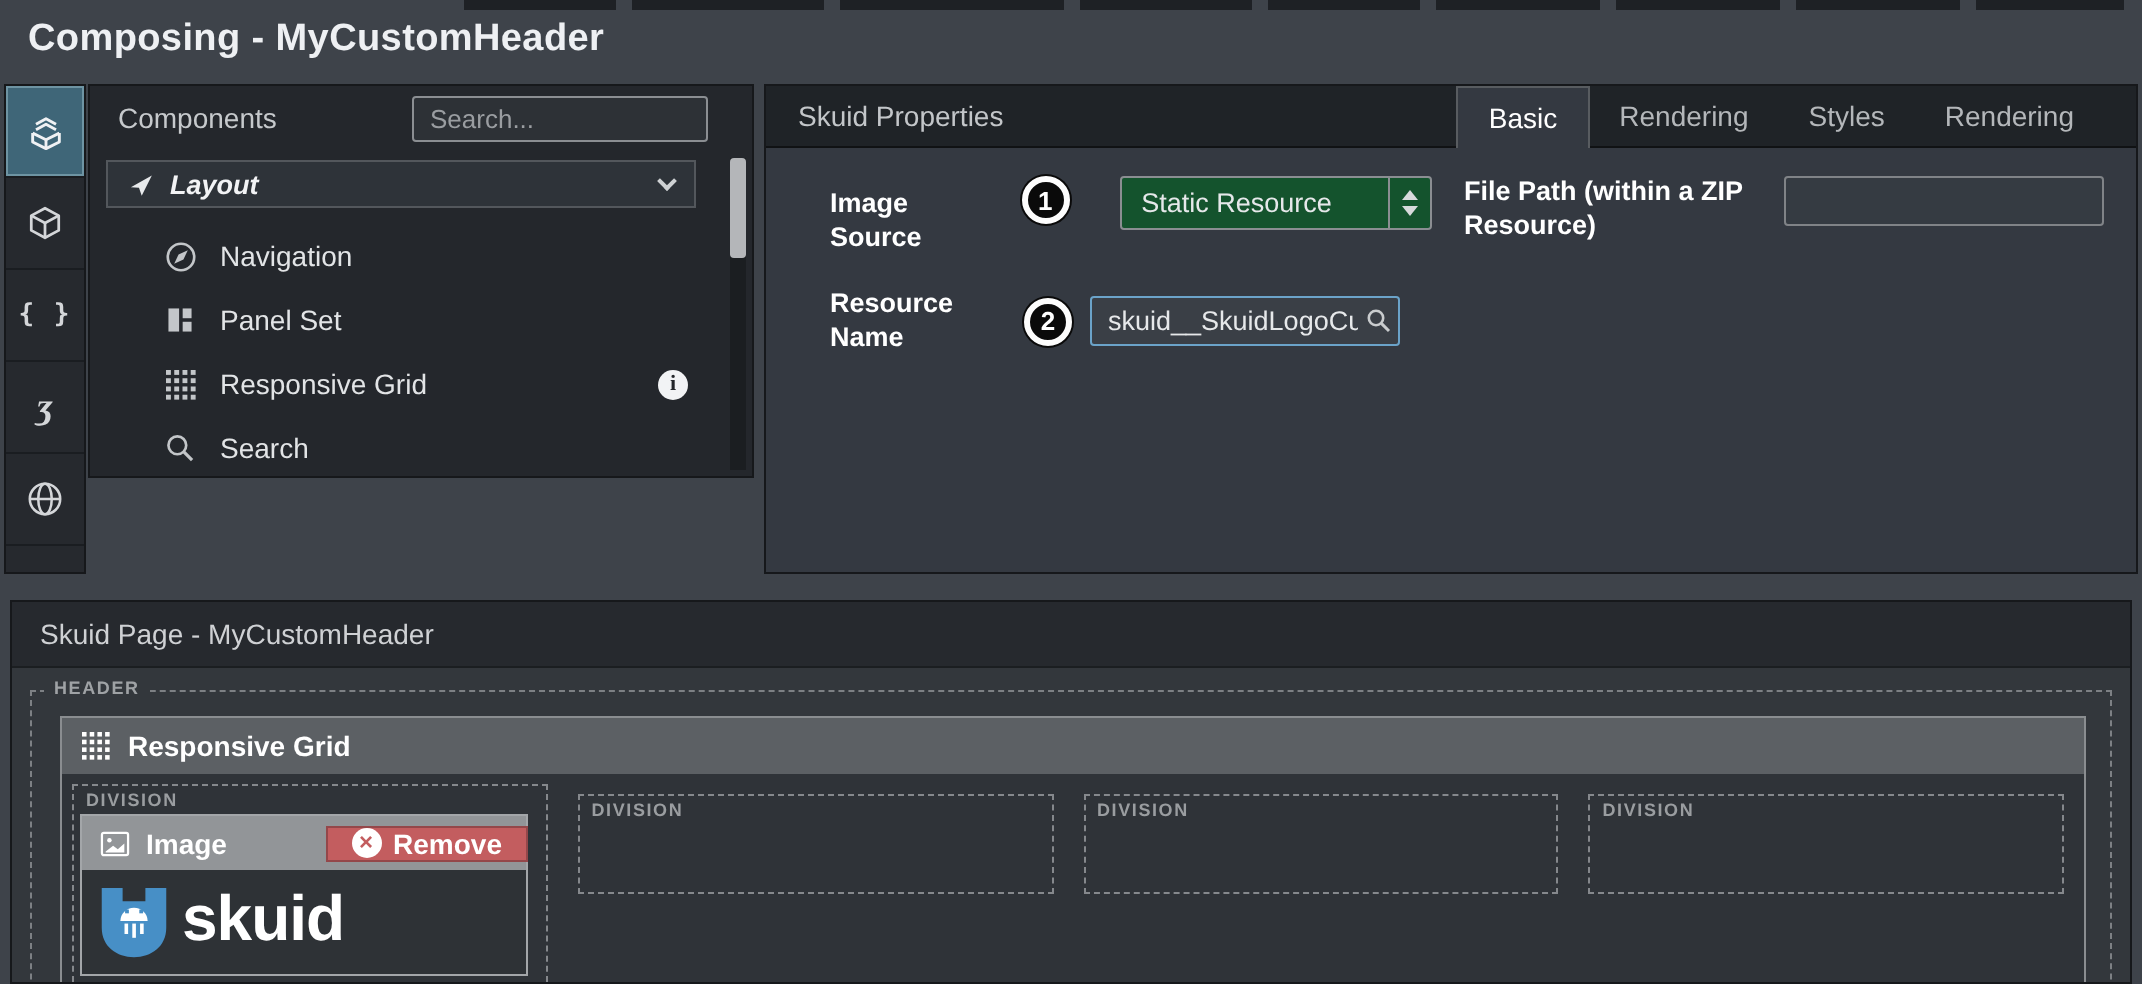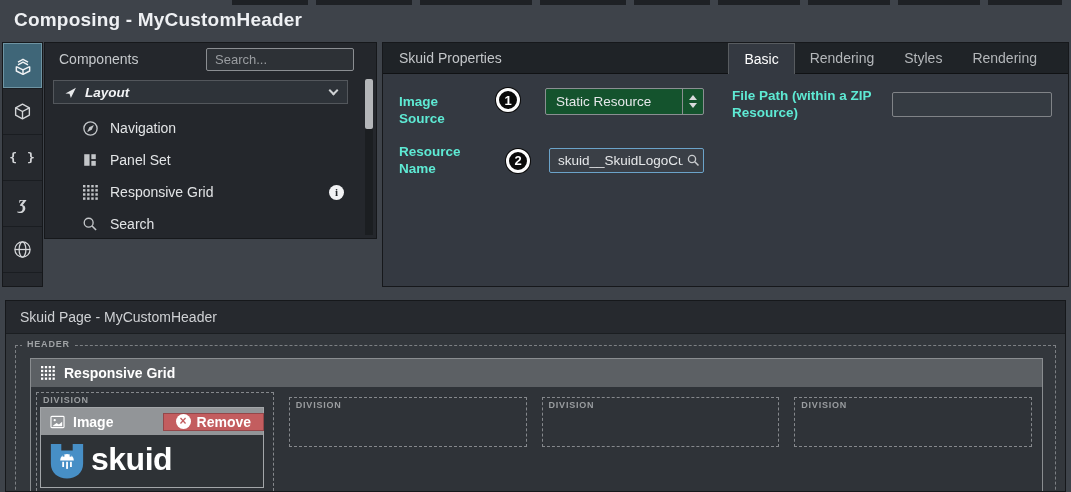--- a/index.html
+++ b/index.html
@@ -43,36 +43,36 @@
   
   .props-panel { position:absolute; left:382px; top:42px; width:687px; height:245px; background:#343941; border:1px solid #16181b; }
   .pp-header { position:relative; height:31px; background:#1f2327; border-bottom:1px solid #101214; }
   .pp-title { position:absolute; left:16px; top:7px; font-size:14px; color:#c3c6c9; }
   .pp-tabs { position:absolute; right:16px; top:0; height:41px; display:flex;padding-left:36px; }
   .pp-tab { height:31px; line-height:31px; padding:0 15px; font-size:14px; color:#b4b7ba; cursor:pointer; }
   .pp-tab.active { background:#343941; color:#ffffff; border:1px solid #585c60; border-bottom:none; }
   .pp-body { padding:14px 16px; }
   .field-row { display:flex; align-items:center; }
   .field-row.top { align-items:flex-start; }
-  .f-label { width:88px; font-size:13.5px; font-weight:bold; color:#5eead4; line-height:1.25; }
+  .f-label { width:88px; font-size:13.5px; font-weight:bold; color:#ffffff; line-height:1.25;margin-left:16px; }
   .field-row.top .f-label { padding-top:6px; }
   .num-badge { width:24px; height:24px; border-radius:50%; background:#0a0a0a; border:3px solid #fdfdfd; box-shadow:0 0 0 1px #0a0a0a; color:#ffffff; font-size:13px; font-weight:bold; display:flex; align-items:center; justify-content:center; margin:0 9px; flex:none; }
   .select-box { width:159px; height:27px; background:#14532d; border:1px solid #8b8e92; border-radius:2px; display:flex; align-items:center; cursor:pointer;margin-left:16px; }
   .select-box .sel-text { flex:1; padding:0 10px; font-size:13.5px; color:#e6e8ea; white-space:nowrap; overflow:hidden; }
   .sel-stepper { width:21px; height:100%; border-left:1px solid #8b8e92; display:flex; flex-direction:column; align-items:center; justify-content:center; gap:3px; }
   .tri-up { width:0; height:0; border-left:4px solid transparent; border-right:4px solid transparent; border-bottom:5px solid #d8dadc; }
   .tri-down { width:0; height:0; border-left:4px solid transparent; border-right:4px solid transparent; border-top:5px solid #d8dadc; }
-  .filepath-group { margin-left:auto; display:flex; align-items:center; }
+  .filepath-group { margin-left:auto; display:flex; align-items:flex-start; }
   .filepath-group .f-label { width:152px; }
   .text-input { height:25px; background:#3a3f46; border:1px solid #8b8e92; border-radius:2px; color:#e6e8ea; font-size:13.5px; padding:0 8px; font-family:"Liberation Sans", sans-serif; }
   .fp-input { width:160px; margin-left:8px; background:#353b42; border-color:#808387; }
   .rn-wrap { position:relative; width:155px; }
   .rn-input { width:155px; border-color:#6ba3c9; padding-right:20px; }
   .rn-search-icon { position:absolute; right:4px; top:6px; }
-  .row2 { margin-top:16px;gap:10px; }
+  .row2 { margin-top:16px; }
 
   
   .page-panel { position:absolute; left:5px; top:300px; width:1061px; height:192px; background:#33373c; border:1px solid #16181b; overflow:hidden; }
   .page-bar { height:33px; background:#26292e; border-bottom:1px solid #1b1e21; line-height:33px; padding-left:14px; font-size:14px; color:#cfd1d4; }
   .page-canvas { position:absolute; left:0; right:0; top:33px; bottom:0; padding:6px 9px 0 9px; }
   .header-region { position:relative; border:1px dashed #7d8084; height:170px; padding:12px 12px 0 14px; margin-top:5px; }
   .region-label { position:absolute; top:-7px; left:6px; background:#33373c; padding:0 5px; font-size:9px; font-weight:bold; letter-spacing:.8px; color:#9fa2a5; }
   .rg-box { border:1px solid #8a8d90; background:#2f3338; }
   .rg-bar { height:28px; background:#5c6064; display:flex; align-items:center; padding:0 10px; gap:9px; cursor:pointer; }
   .rg-bar .rg-label { font-size:14px; font-weight:bold; color:#ffffff; }

